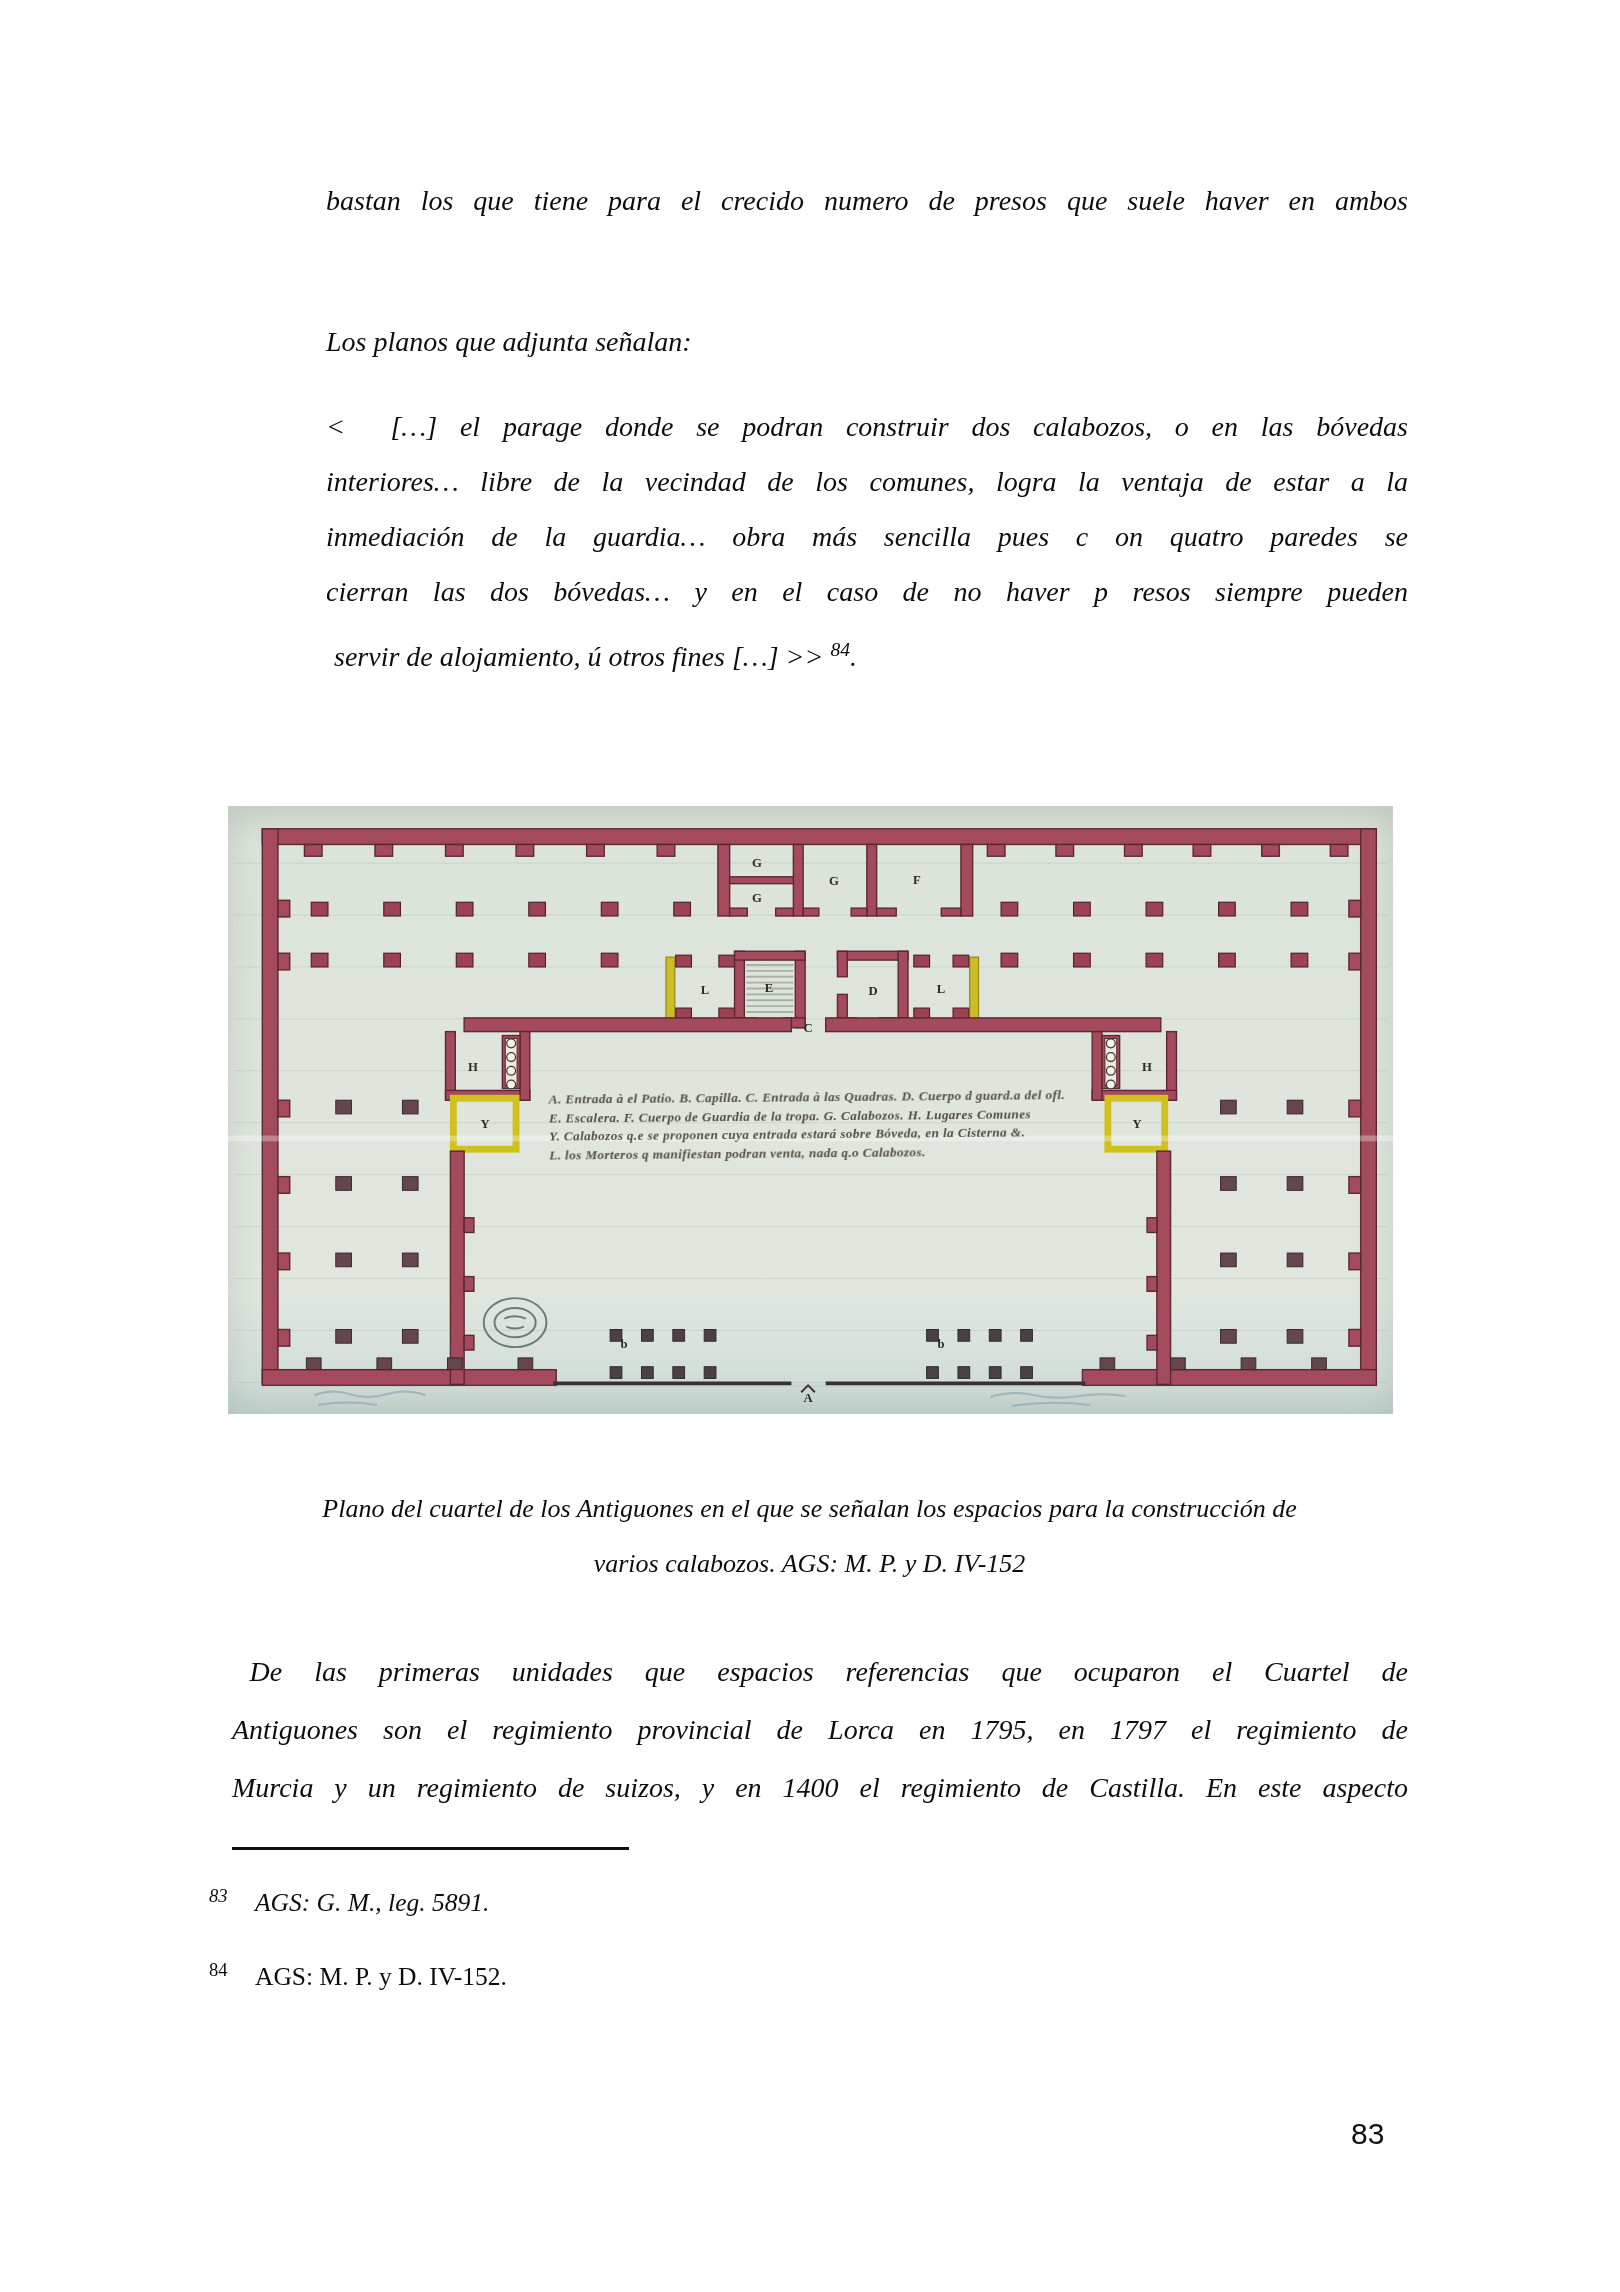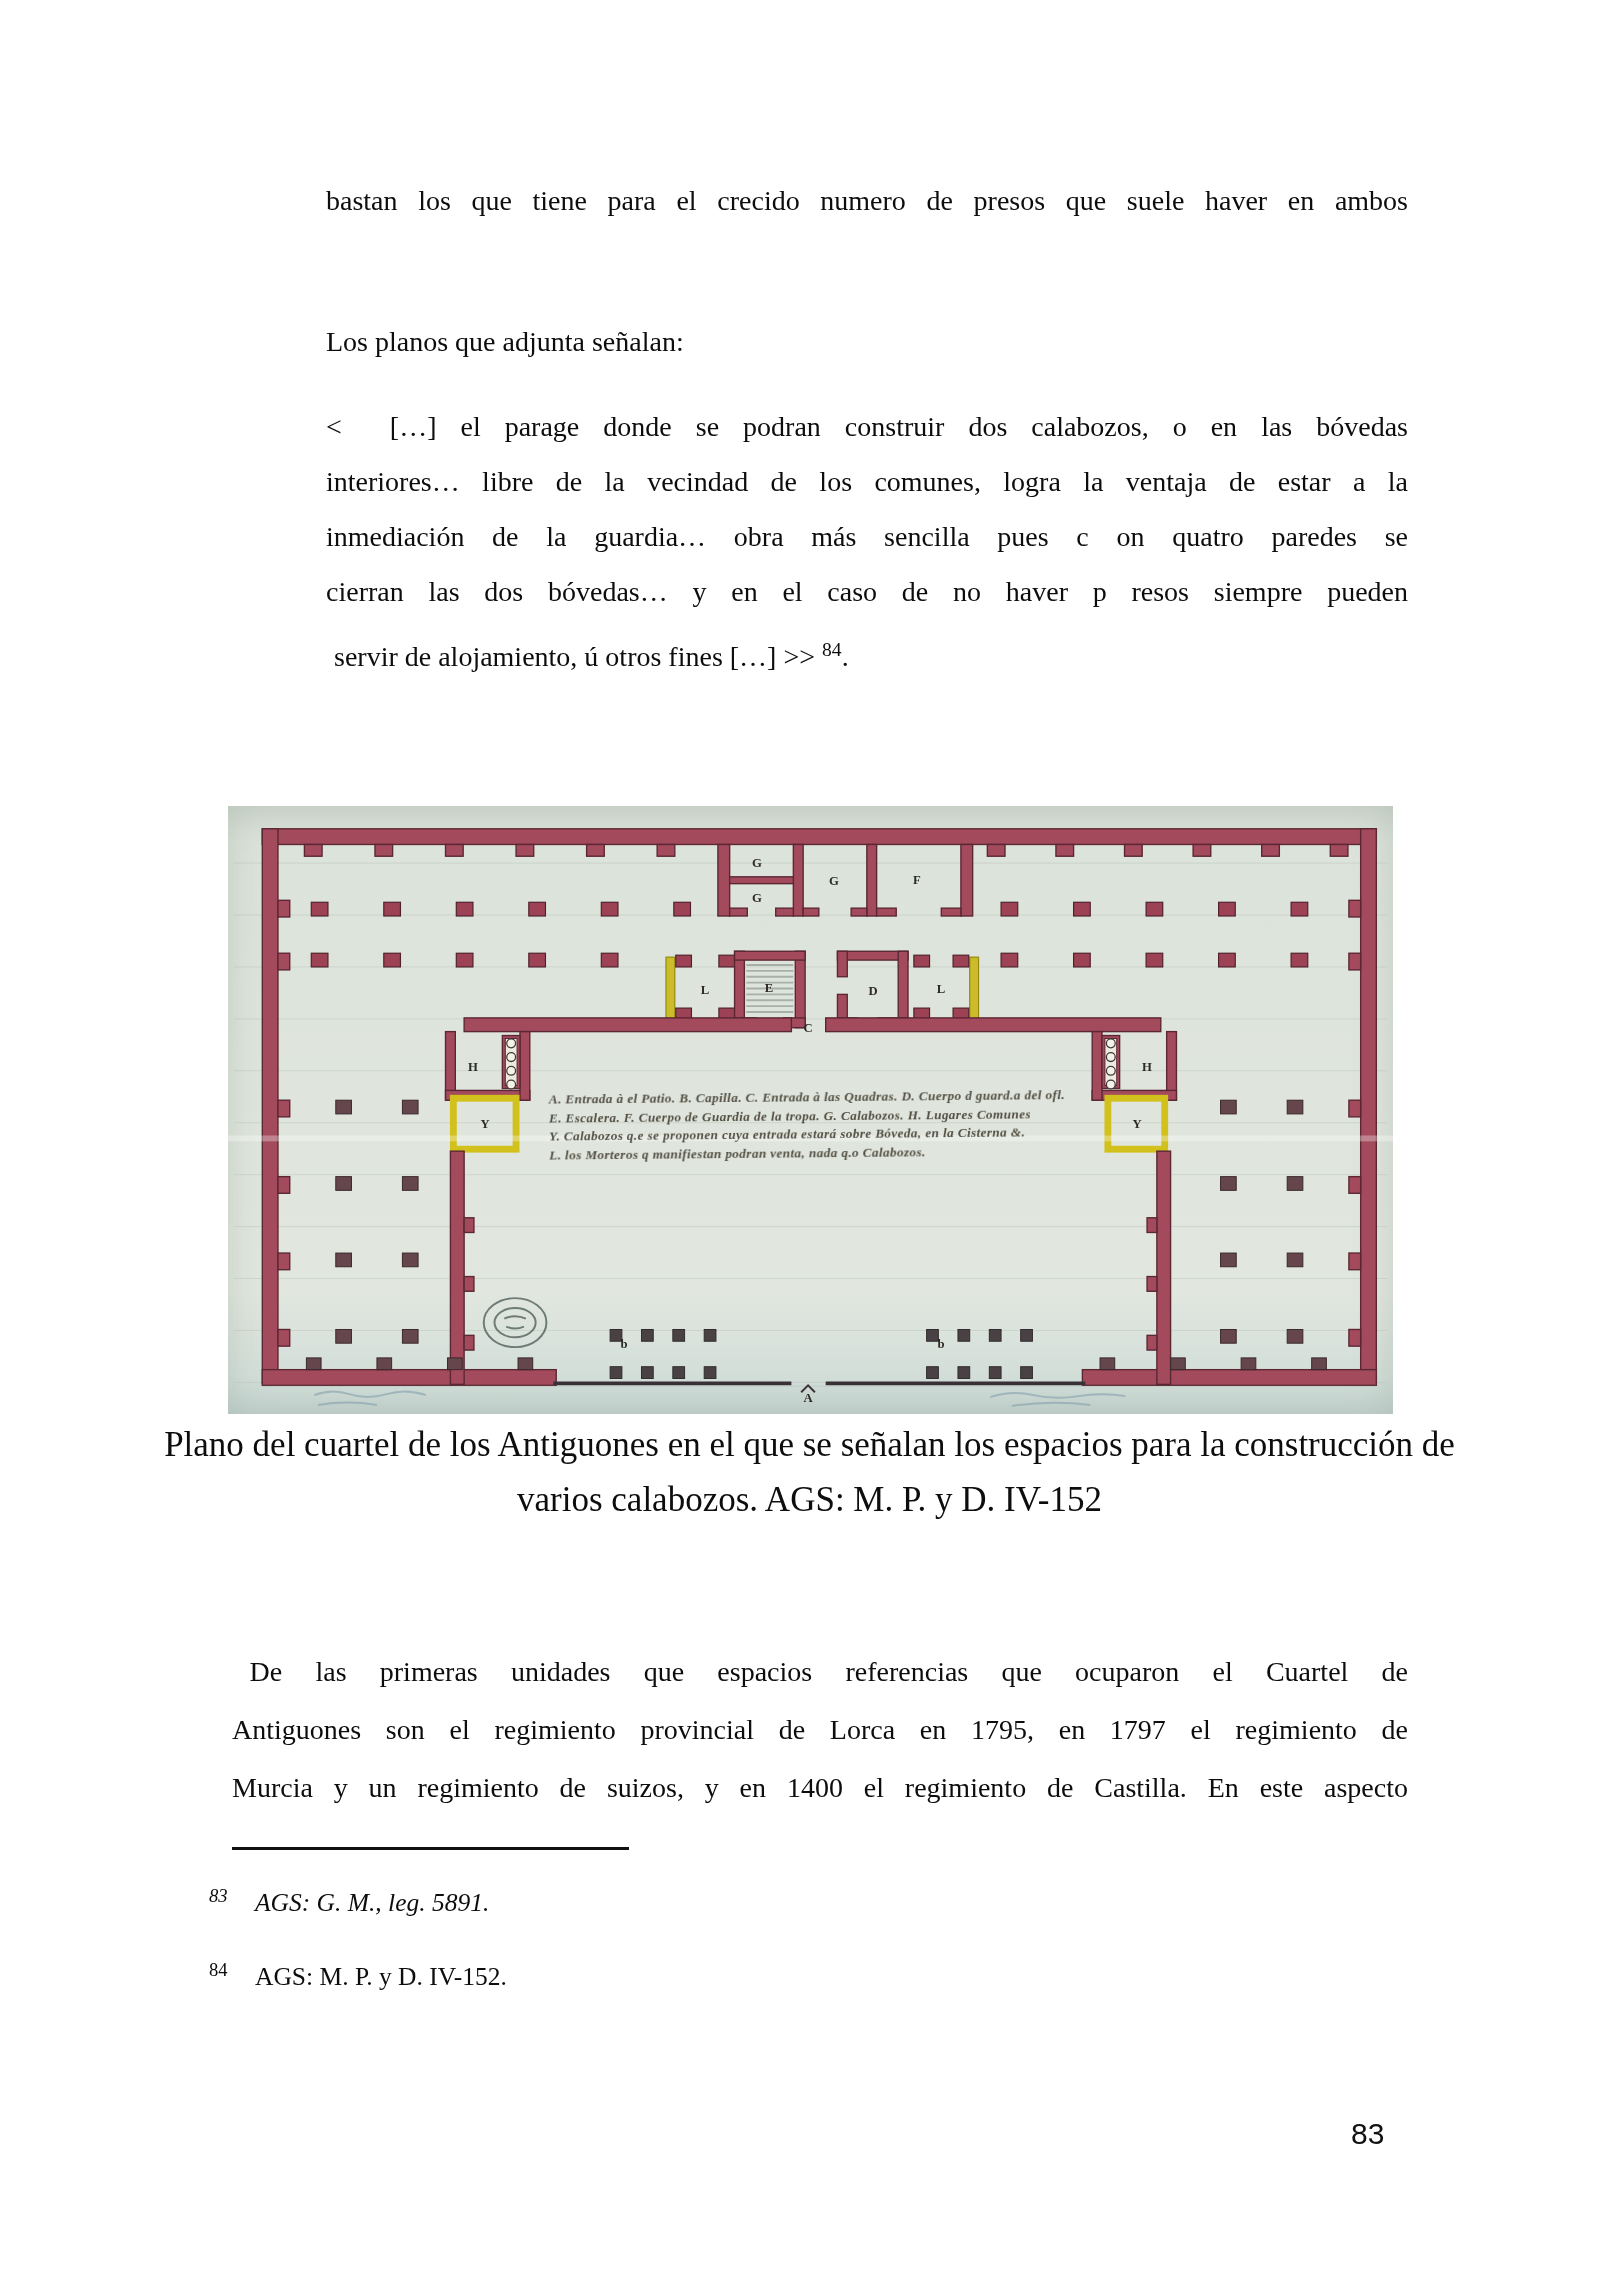--- a/index.html
+++ b/index.html
@@ -1,27 +1,27 @@
 <!DOCTYPE html>
 <html><head>
 <meta charset="utf-8">
 <style>
   html,body{margin:0;padding:0;background:#888;}
   #page{position:relative;width:1620px;height:2293px;background:#ffffff;overflow:hidden;
         font-family:"Liberation Serif","DejaVu Serif",serif;color:#0d0d0d;}
   .abs{position:absolute;}
-  .tl{text-align:justify;text-align-last:justify;white-space:normal;}
+  .tl{text-align:justify;text-align-last:justify;white-space:normal;font-style:italic;}
   .tl.last{text-align:left;text-align-last:left;}
   .blockquote-area{left:326px;width:1082px;font-size:28px;line-height:55px;}
   #para1{top:173px;}
   #para2{top:314px;}
   #quotepara{top:399px;}
   #quotepara .tl.last{margin-top:9.8px;margin-left:8px;}
   sup{font-size:19.6px;line-height:0;}
-  #caption{left:127px;top:1417px;width:1365px;font-size:35px;line-height:55px;}
+  #caption{left:127px;top:1481px;width:1365px;font-size:26px;line-height:55px;}
   #caption .tl{text-align:center;text-align-last:center;}
   #bodypara{left:232px;top:1643px;width:1176px;font-size:28px;line-height:58px;}
   #bodypara .tl:first-child{text-indent:17.6px;}
   #fnrule{left:232px;top:1847px;width:397px;height:2.9px;background:#111;}
   .footnote{left:209px;width:882px;font-size:25.5px;}
   .footnote sup{font-size:18.6px;margin-right:27.4px;}
   #fn83{top:1888px;font-style:italic;}
   #fn84{top:1962px;}
   #pagenum{left:1351px;top:2117px;font-family:"Liberation Sans","DejaVu Sans",sans-serif;
            font-size:30px;color:#111;}

